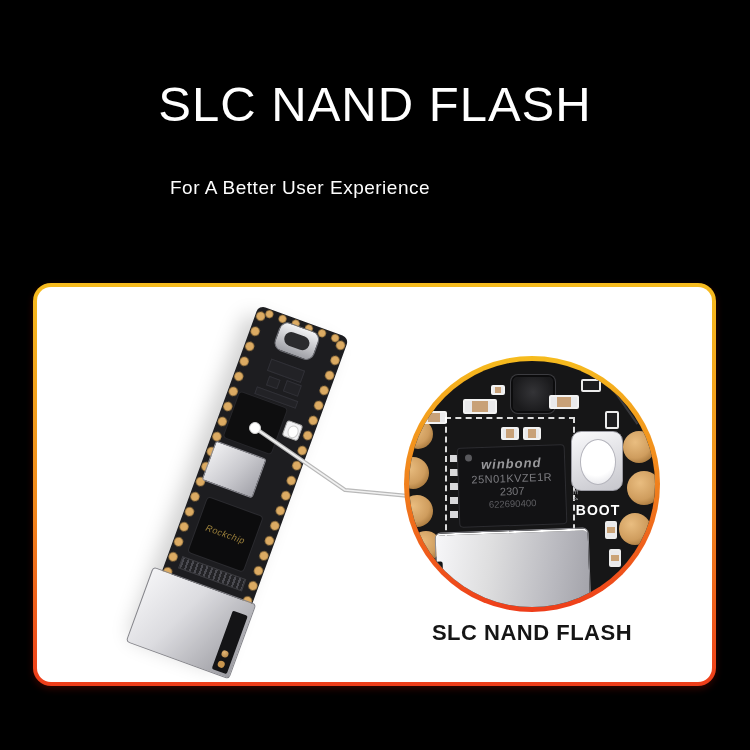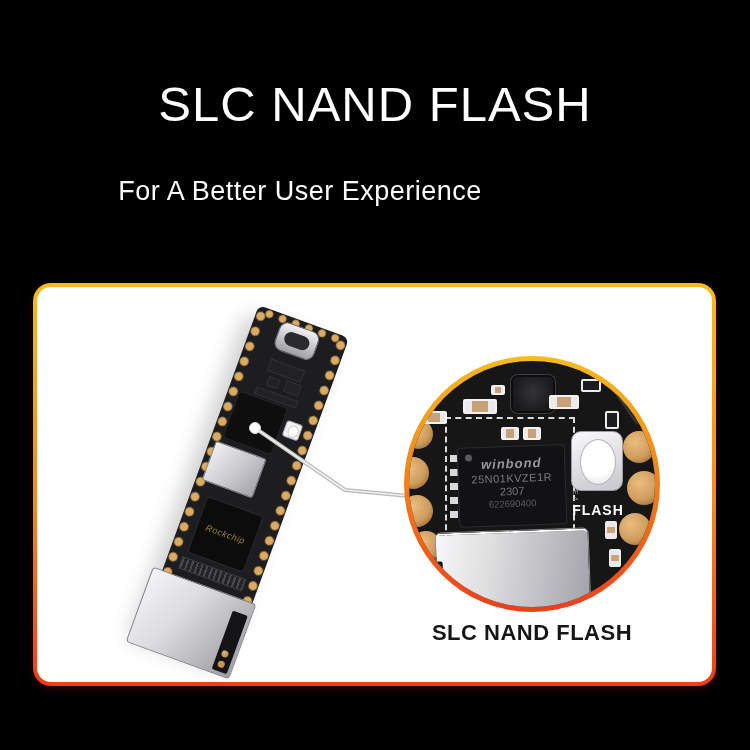--- a/index.html
+++ b/index.html
@@ -12,21 +12,21 @@
   }
   
   .hdr-title {
     position:absolute; top:80px; left:0; width:750px;
     text-align:center; color:#fff;
     font-size:49px; font-weight:400; letter-spacing:1px; line-height:1;
   }
   .hdr-sub {
     position:absolute; top:178px; left:0; width:600px;
     text-align:center; color:#fdfdfd;
-    font-size:27px; font-weight:400; letter-spacing:.5px; line-height:1;
+    font-size:19px; font-weight:400; letter-spacing:.5px; line-height:1;
   }
   
   .panel-frame {
     position:absolute; left:33px; top:283px; width:683px; height:403px;
     border-radius:18px;
     background:linear-gradient(180deg,#f6bb1e 0%,#f2891c 55%,#ee3d1a 100%);
     box-shadow:0 3px 7px rgba(90,10,0,.55);
   }
   .panel-inner {
     position:absolute; left:4px; top:4px; right:4px; bottom:4px;
@@ -191,21 +191,21 @@
         <div class="nand-z">
           <div class="pin1"></div>
           <div class="brand">winbond</div>
           <div class="pn">25N01KVZE1R</div>
           <div class="dc">2307</div>
           <div class="sn">622690400</div>
         </div>
         <div class="sidemarks">E4 E4 E4</div>
 
         <div class="bootbase"></div>
-        <div class="bootlbl">FLASH</div>
+        <div class="bootlbl">BOOT</div>
 
         <div class="resv" style="left:196px; top:160px; width:12px; height:18px;"></div>
         <div class="resv" style="left:200px; top:188px; width:12px; height:18px;"></div>
         <div class="resv" style="left:205px; top:216px; width:12px; height:18px;"></div>
 
         <div class="sdz">
           <div class="notch"></div>
           <div class="notch2"></div>
         </div>
 

